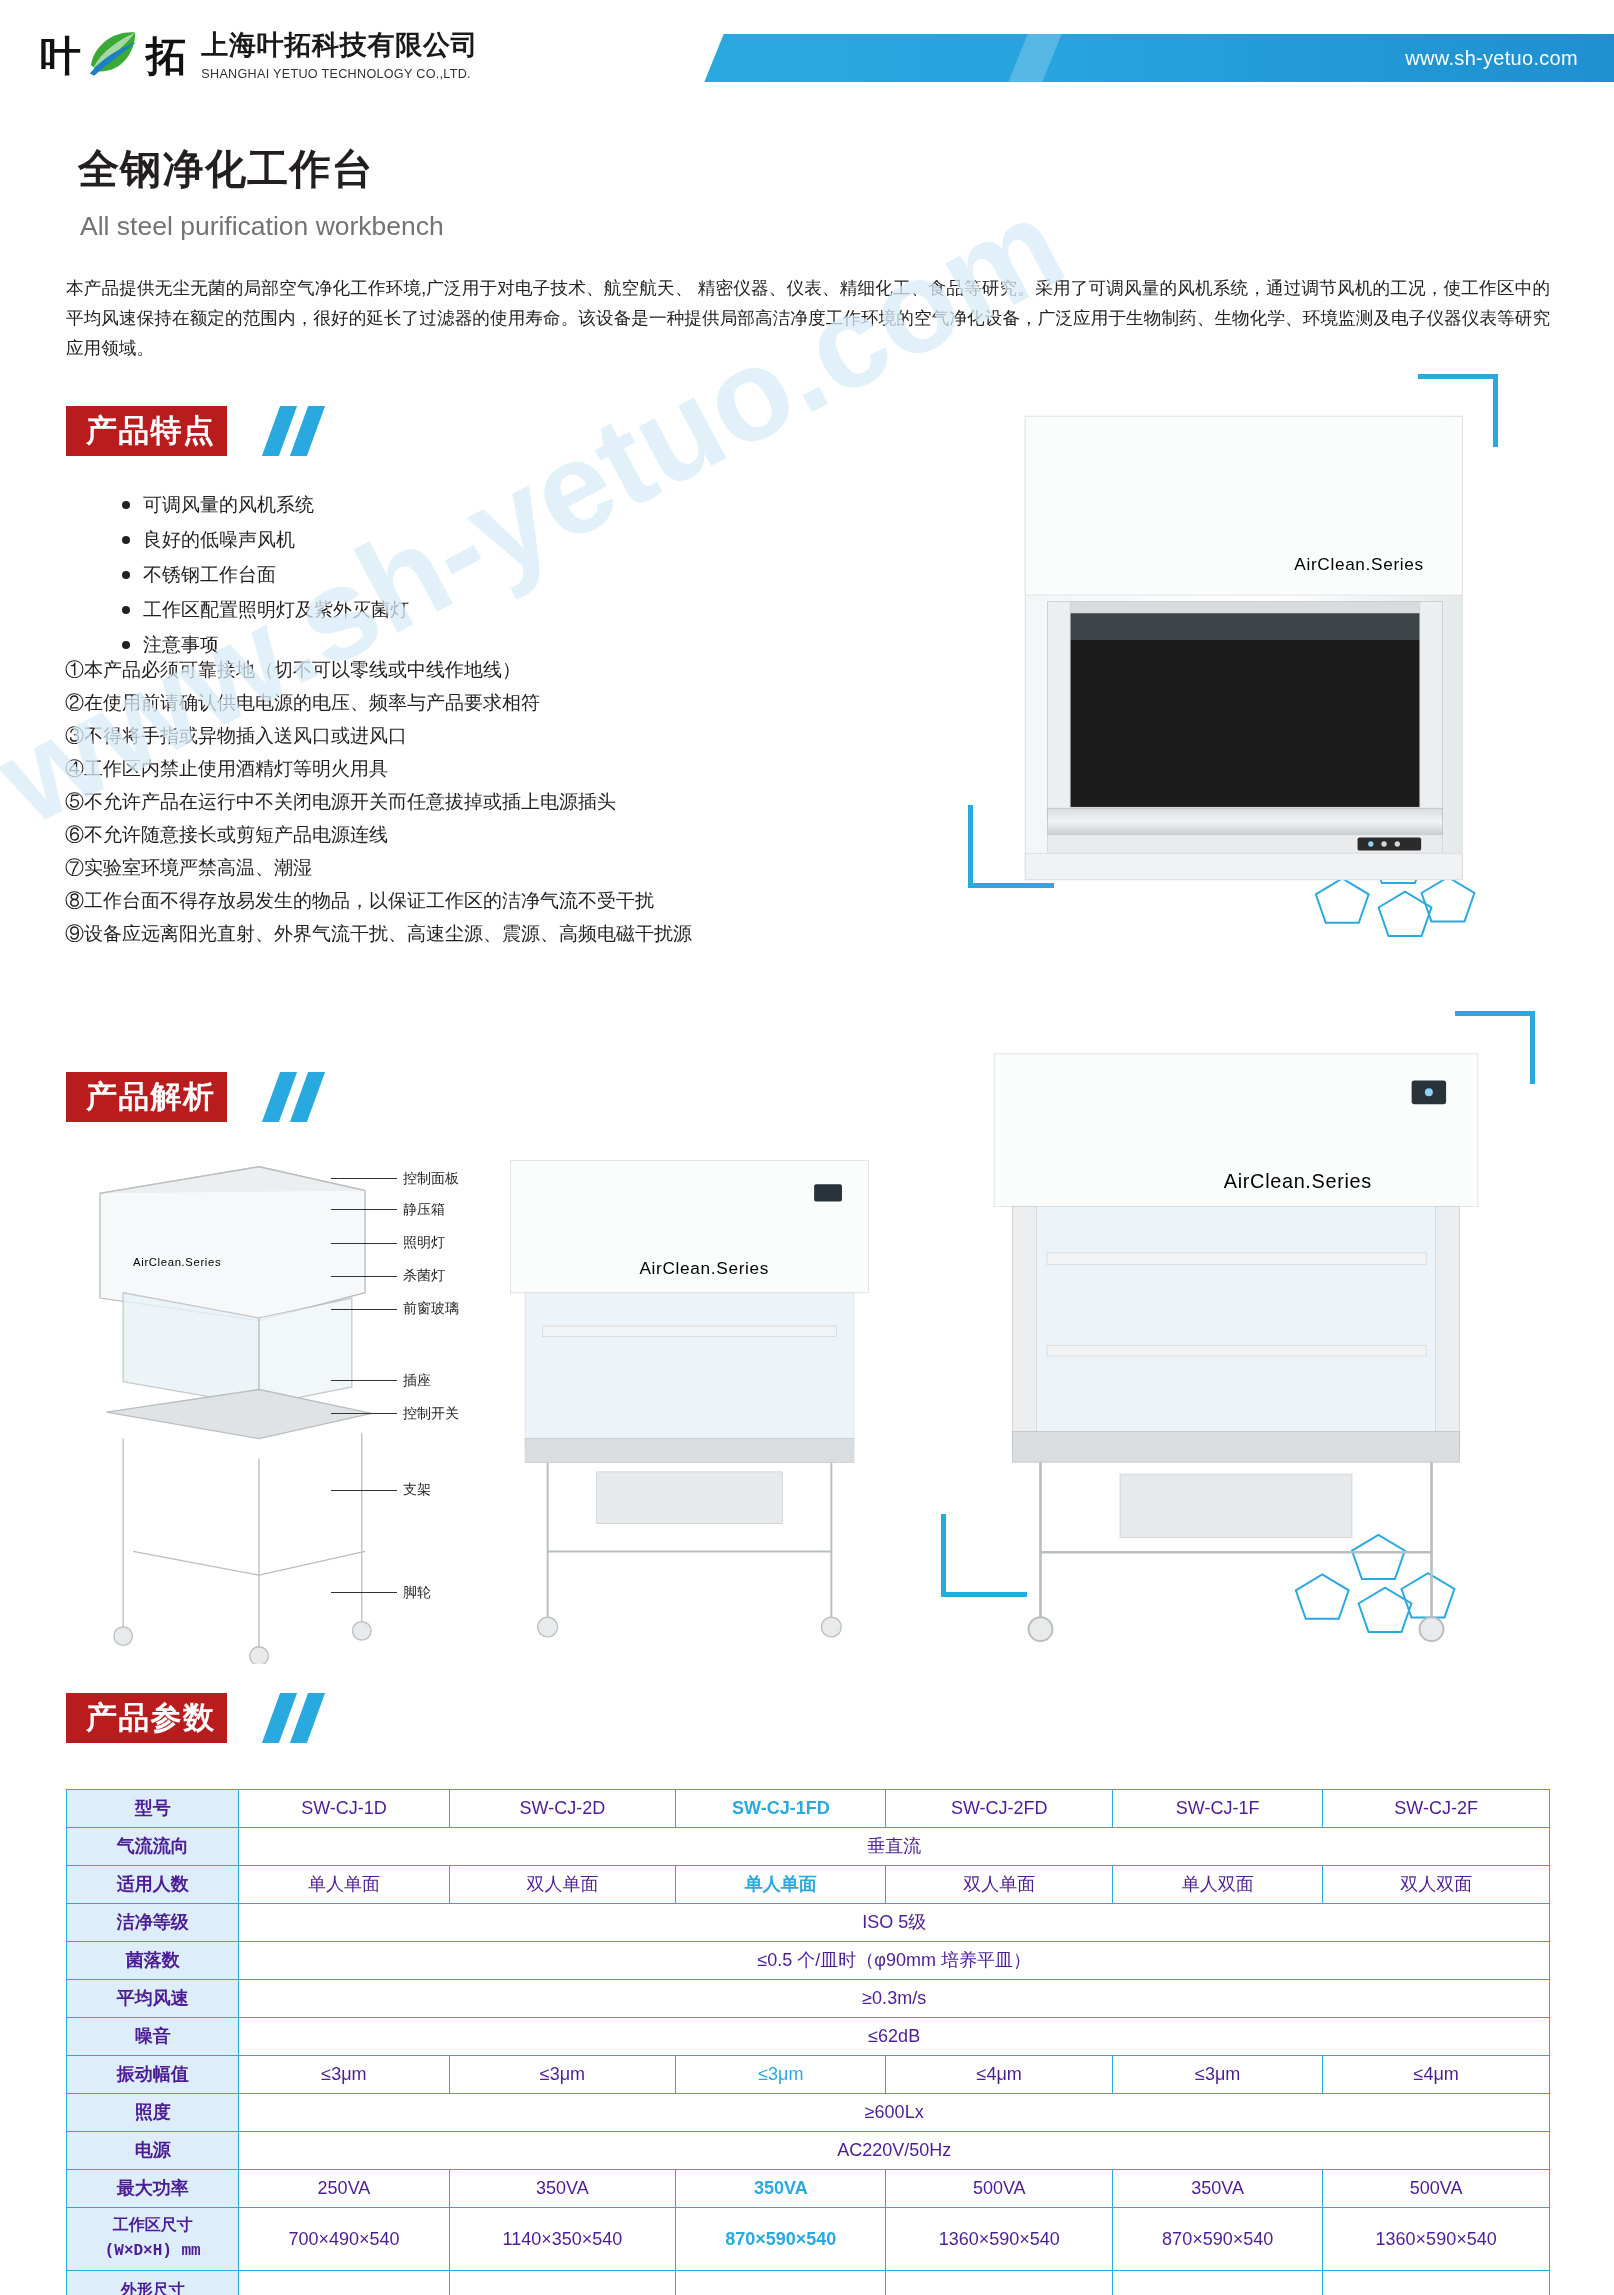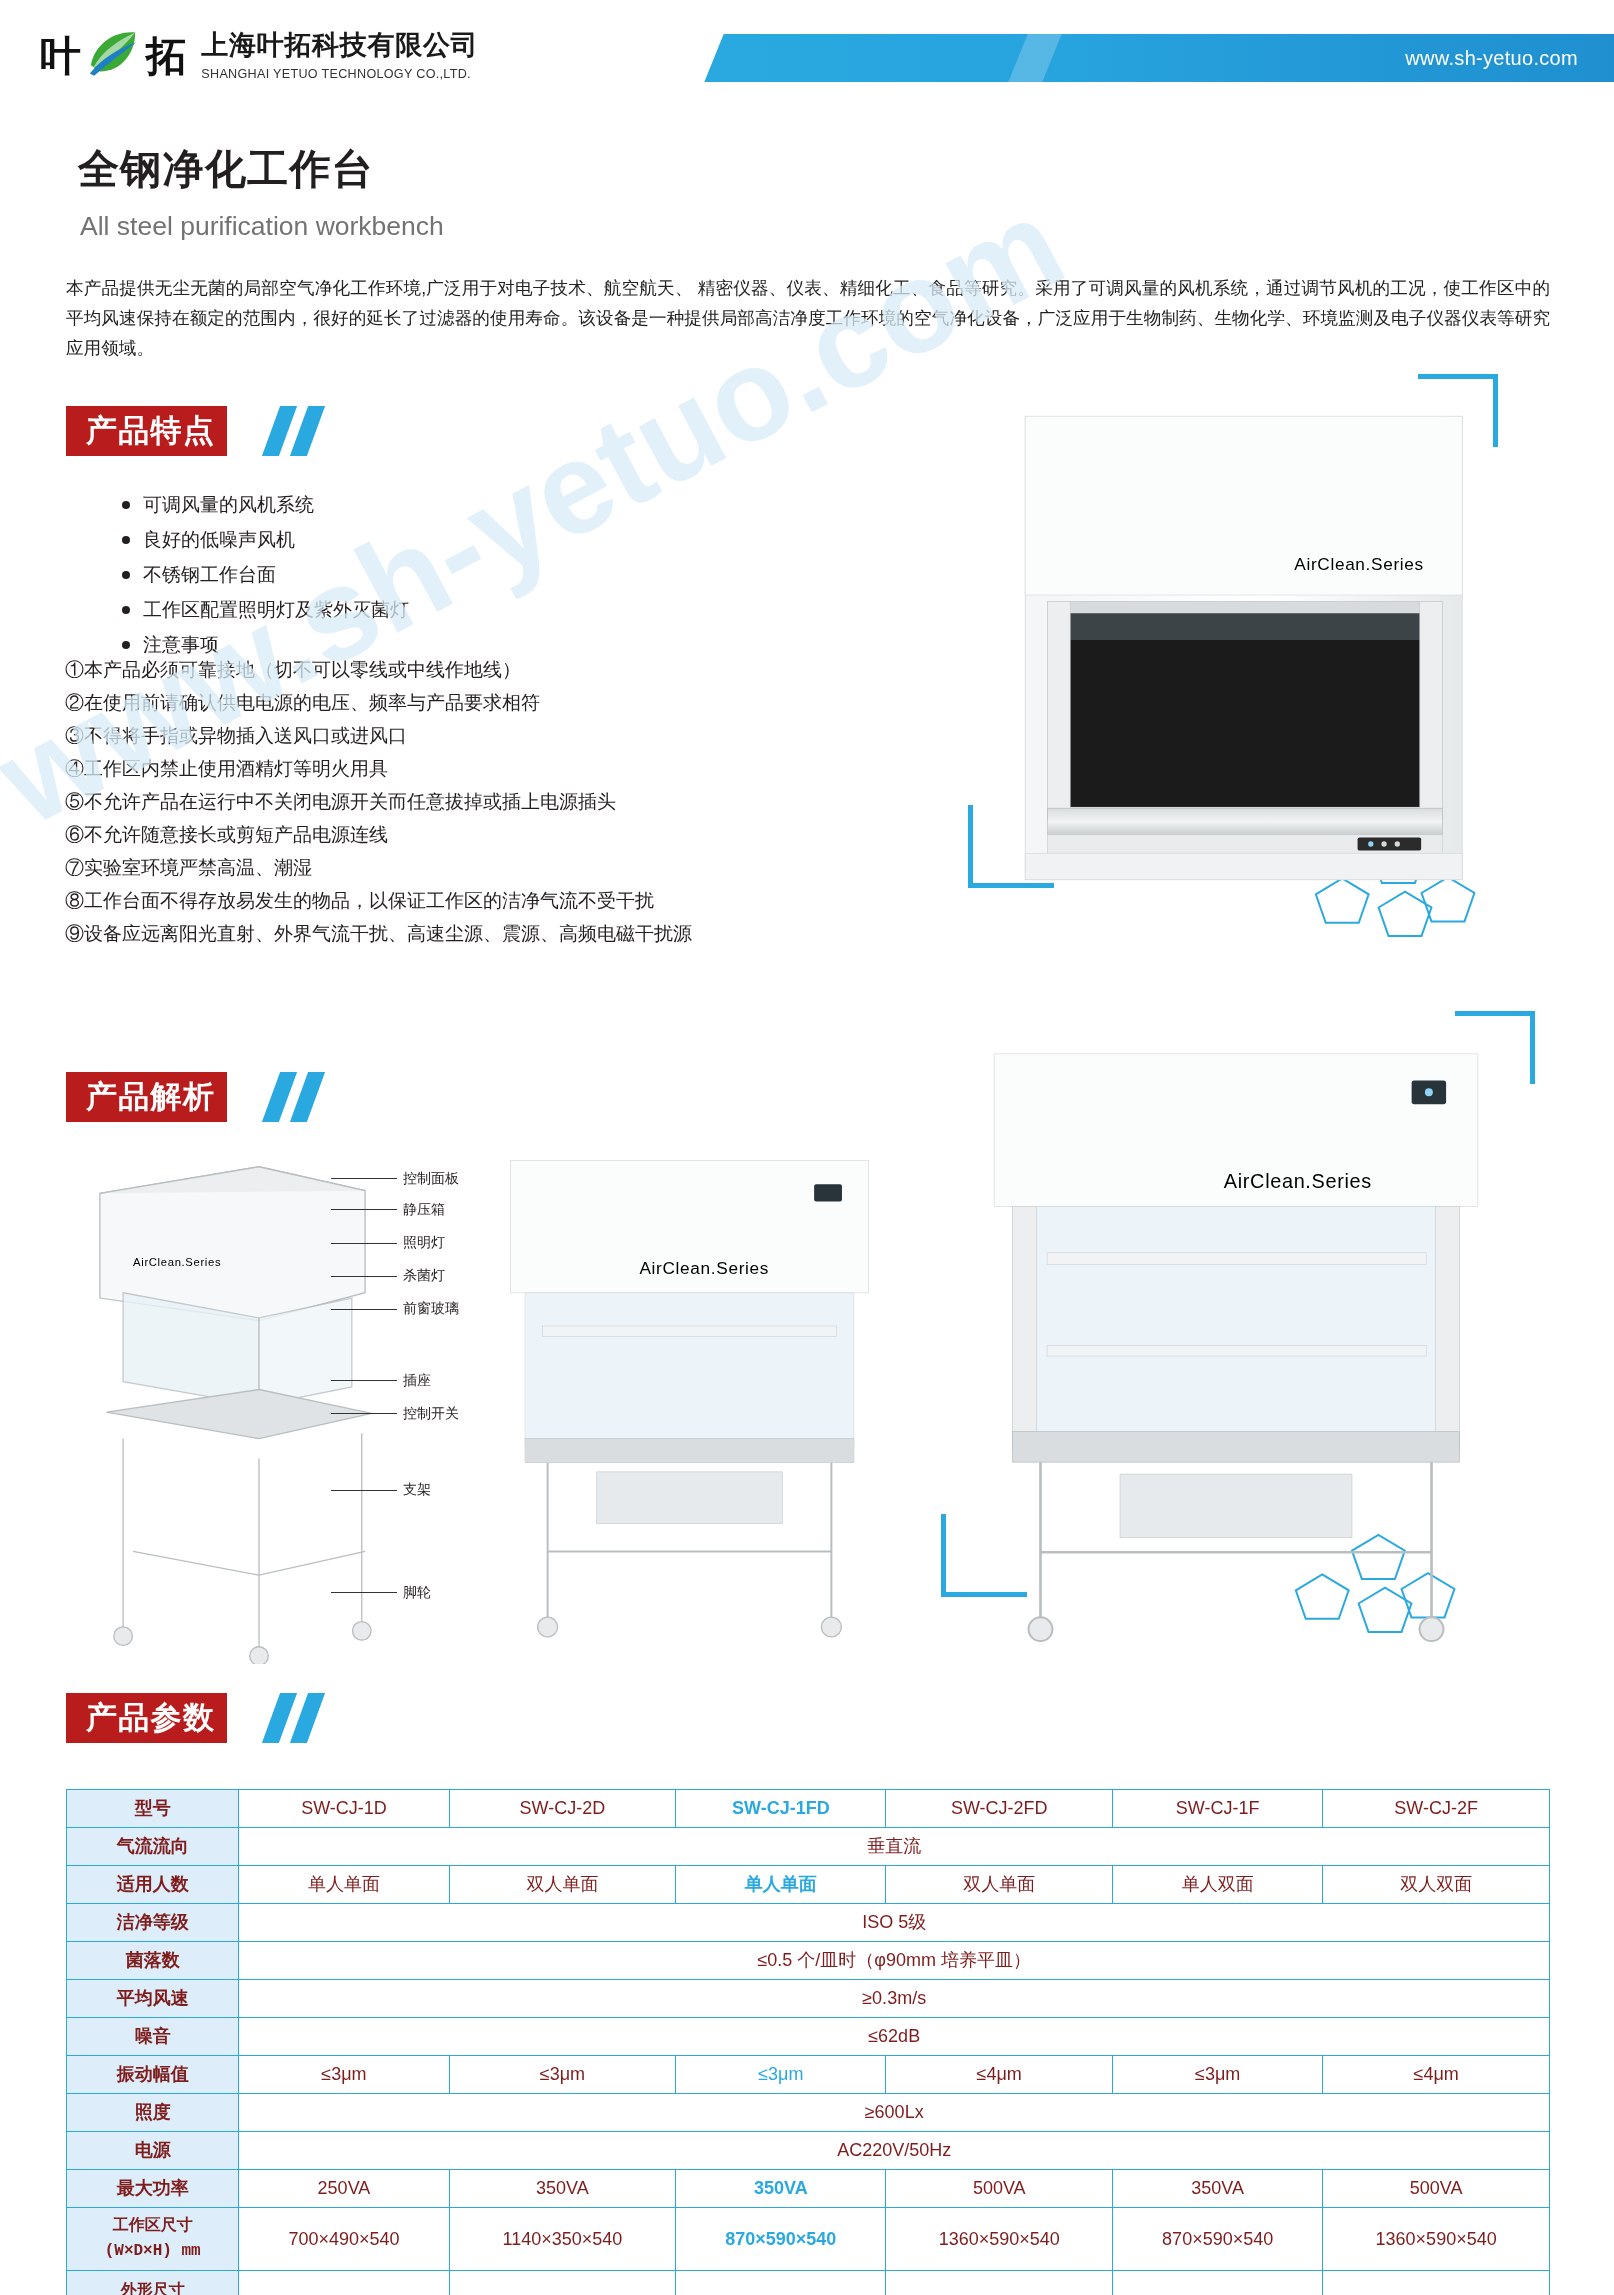--- a/index.html
+++ b/index.html
@@ -97,21 +97,21 @@
   
   .an-label { position:absolute; font-size:14px; color:#231f20; }
   .an-line { position:absolute; background:#333; height:0.7px; }
 
   
   table.spec {
     position:absolute; left:66px; top:1789px; width:1484px;
     border-collapse:collapse; font-size:18px;
   }
   table.spec td {
-    border:0.7px solid #2aa9e0; text-align:center; padding:6px 2.7px; color:#7f1d1d;
+    border:0.7px solid #2aa9e0; text-align:center; padding:6px 2.7px; color:#4c1d95;
     line-height:25px;
   }
   table.spec td.hdr { background:#ddedf9; font-weight:bold; width:166px; }
   table.spec td.hl { color:#2aa9e0; font-weight:bold; }
   table.spec td.hl-normal { color:#2aa9e0; }
   .small2 { font-size:16px; line-height:22px; }
 </style>
 </head>
 <body>
 

